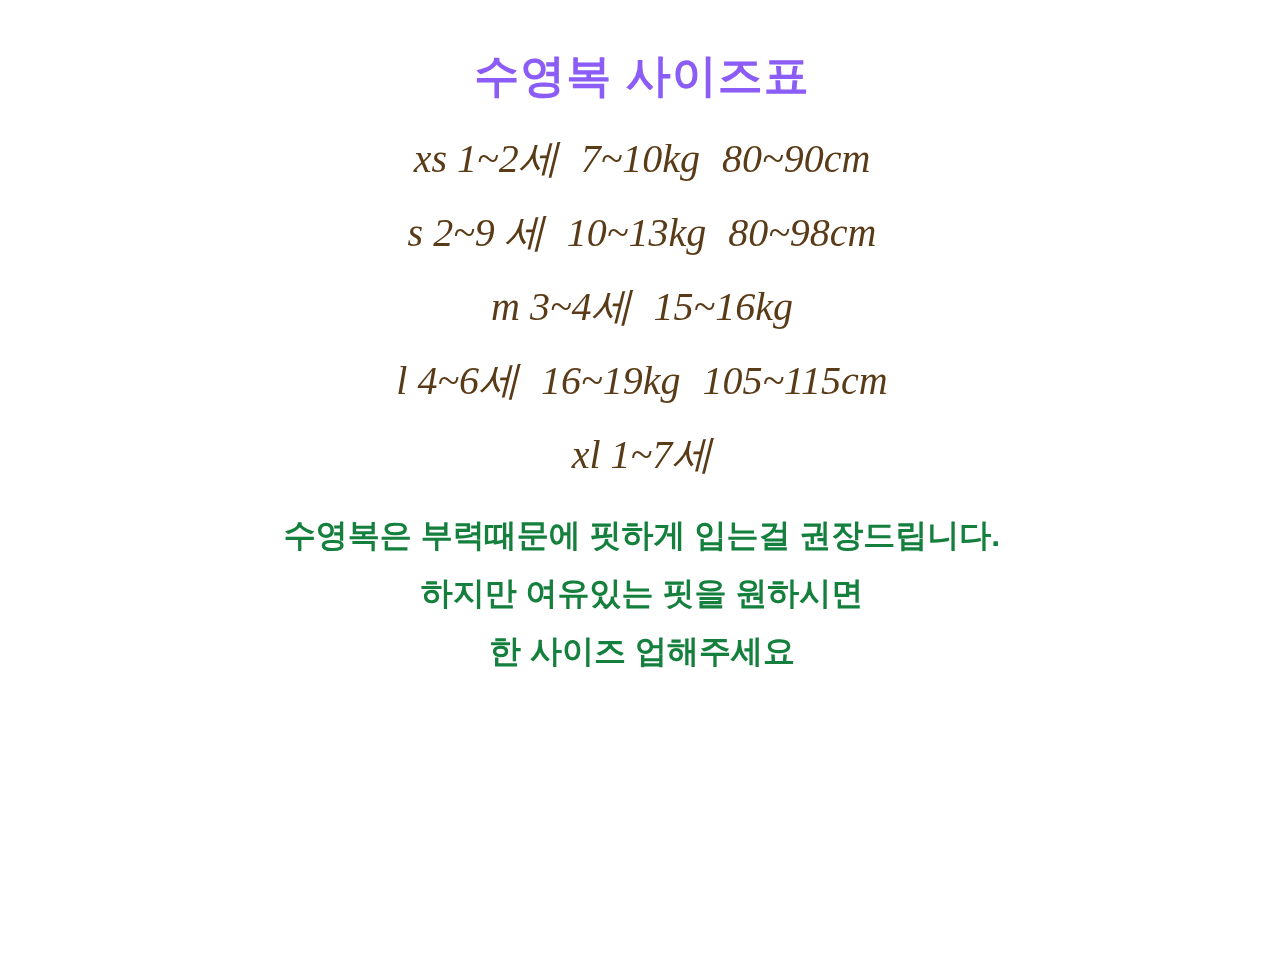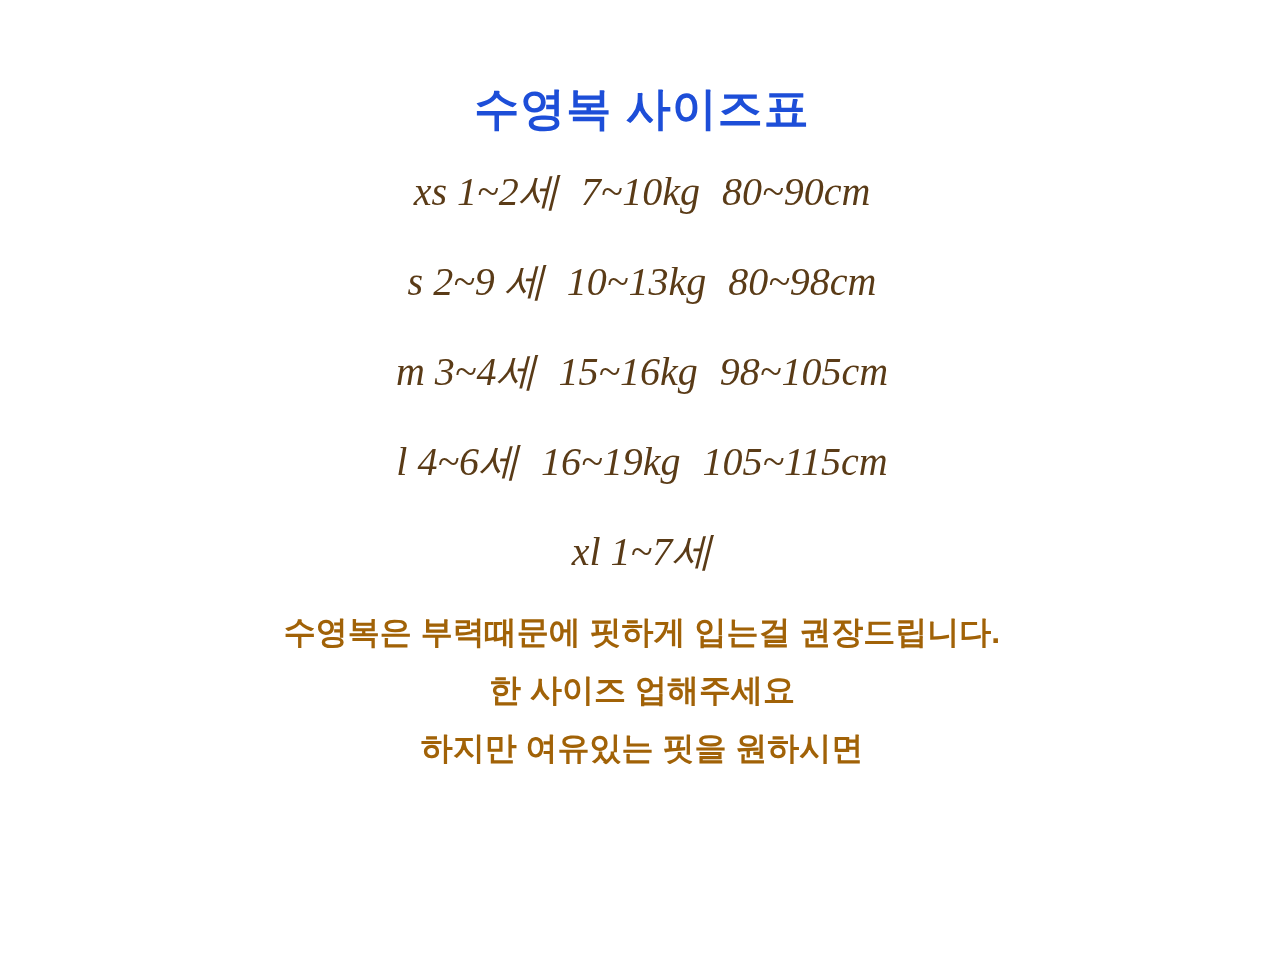--- a/index.html
+++ b/index.html
@@ -19,33 +19,32 @@
     height: 959px;
     box-sizing: border-box;
     display: flex;
     flex-direction: column;
     align-items: center;
   }
   .title {
     font-family: "Liberation Sans", sans-serif;
     font-weight: bold;
     font-size: 45px;
-    color: #1d4ed8;
+    color: #8b5cf6;
     letter-spacing: 1px;
-    margin-top: 84px;
+    margin-top: 51px;
     line-height: 1.1;
     text-align: right;
   }
   .size-table {
     margin-top: 38px;
     display: flex;
     flex-direction: column;
     align-items: center;
     width: 100%;
-    gap: 16px;
   }
   .size-row {
     font-family: "Liberation Serif", serif;
     font-style: italic;
     font-size: 40px;
     color: #5a3b17;
     text-align: center;
     line-height: 1.0;
     margin-bottom: 34px;
     white-space: nowrap;
@@ -75,21 +74,21 @@
     margin-top: 42px;
     display: flex;
     flex-direction: column;
     align-items: center;
     width: 100%;
   }
   .note-line {
     font-family: "Liberation Sans", sans-serif;
     font-weight: bold;
     font-size: 32px;
-    color: #a16207;
+    color: #15803d;
     text-align: center;
     line-height: 1.0;
     margin-bottom: 26px;
     white-space: nowrap;
   }
   .note-line:last-child {
     margin-bottom: 0;
   }
 </style>
 </head>
@@ -112,36 +111,35 @@
       <span class="cell-size">s</span>
       <span class="cell-age">2~9 세</span>
       <span class="cell-weight">10~13kg</span>
       <span class="cell-height">80~98cm</span>
     </div>
 
     <div class="size-row">
       <span class="cell-size">m</span>
       <span class="cell-age">3~4세</span>
       <span class="cell-weight">15~16kg</span>
-      <span class="cell-height">98~105cm</span>
     </div>
 
     <div class="size-row">
       <span class="cell-size">l</span>
       <span class="cell-age">4~6세</span>
       <span class="cell-weight">16~19kg</span>
       <span class="cell-height">105~115cm</span>
     </div>
 
     <div class="size-row">
       <span class="cell-size">xl</span>
       <span class="cell-age">1~7세</span>
     </div>
 
   </div>
 
   <div class="notes">
     <div class="note-line">수영복은 부력때문에 핏하게 입는걸 권장드립니다.</div>
+    <div class="note-line">하지만 여유있는 핏을 원하시면</div>
     <div class="note-line">한 사이즈 업해주세요</div>
-    <div class="note-line">하지만 여유있는 핏을 원하시면</div>
   </div>
 
 </div>
 
 </body></html>

